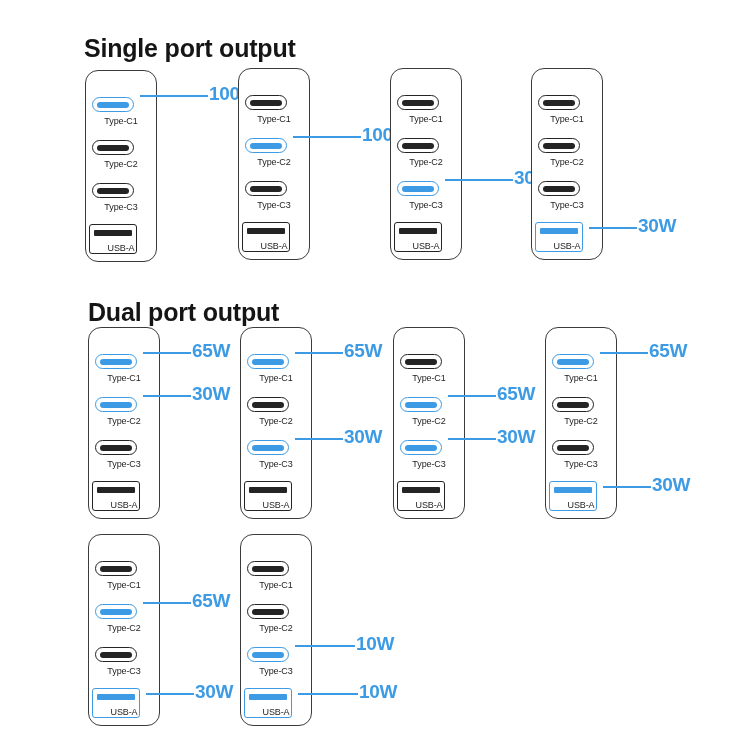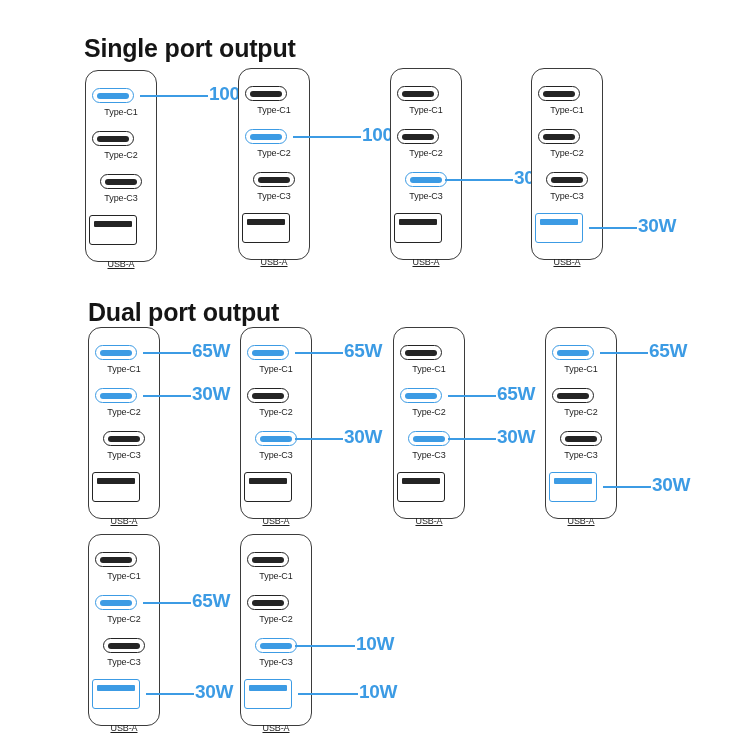--- a/index.html
+++ b/index.html
@@ -26,25 +26,26 @@
     width:72px;height:192px;
     border:1.6px solid #3b3b3b;
     border-radius:13px;
     background:#fff;
     box-sizing:border-box;
   }
 
   .port-row{
     position:absolute;left:0;width:56px;
     height:38px;
+    margin-top:9px;
   }
   
   .slot0{top:18px;}
   .slot1{top:61px;}
-  .slot2{top:104px;padding-left:16px;}
+  .slot2{top:104px;}
   .slot3{top:145px;}
 
   .port-wrap{
     position:absolute;left:50%;transform:translateX(-50%);
     top:0;
   }
 
   
   .typec{
     position:relative;
@@ -85,21 +86,21 @@
 
   .port-label{
     position:absolute;left:0;width:72px;
     text-align:center;
     font-size:9px;
     color:#1d1d1d;
     letter-spacing:-0.1px;
     white-space:nowrap;
   }
   .lbl-c{top:19px;}
-  .lbl-u{top:44px;text-decoration:underline;}
+  .lbl-u{top:19px;}
 
   
   .callout{position:absolute;height:2px;}
   .leader{
     position:absolute;left:0;top:0;height:2px;
     background:#3c9be4;
   }
   .watt{
     position:absolute;top:-12px;
     font-size:19px;font-weight:bold;color:#3c9be4;

